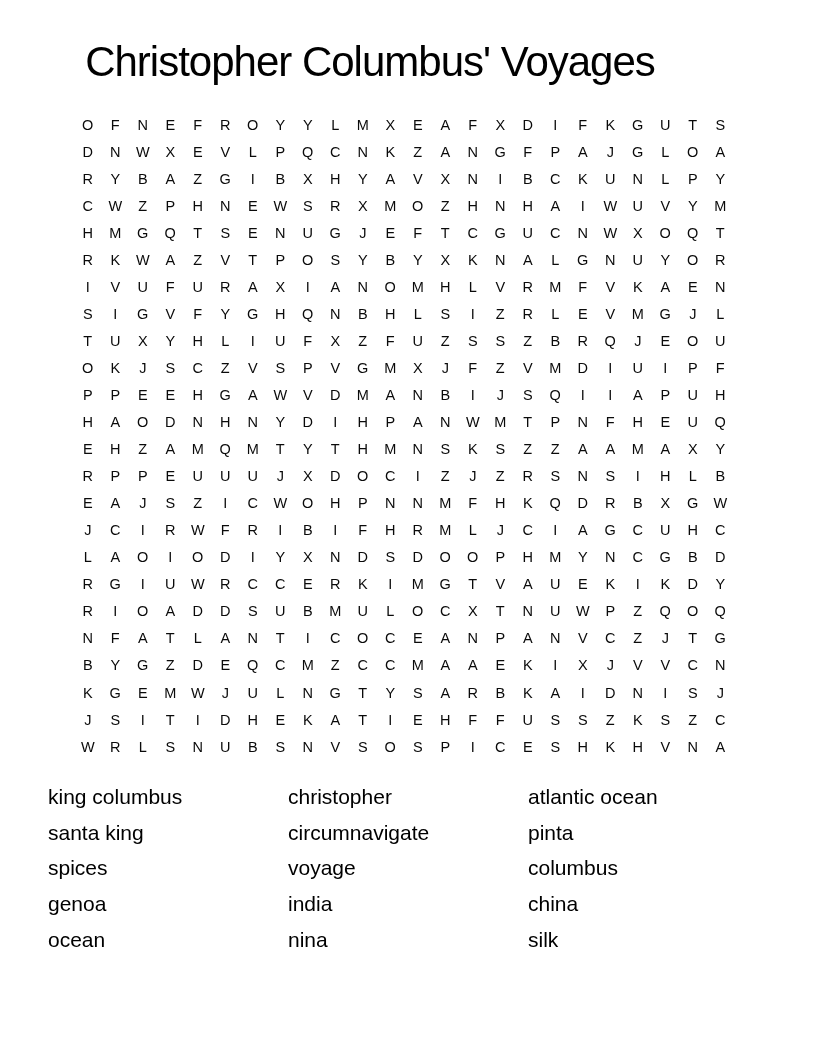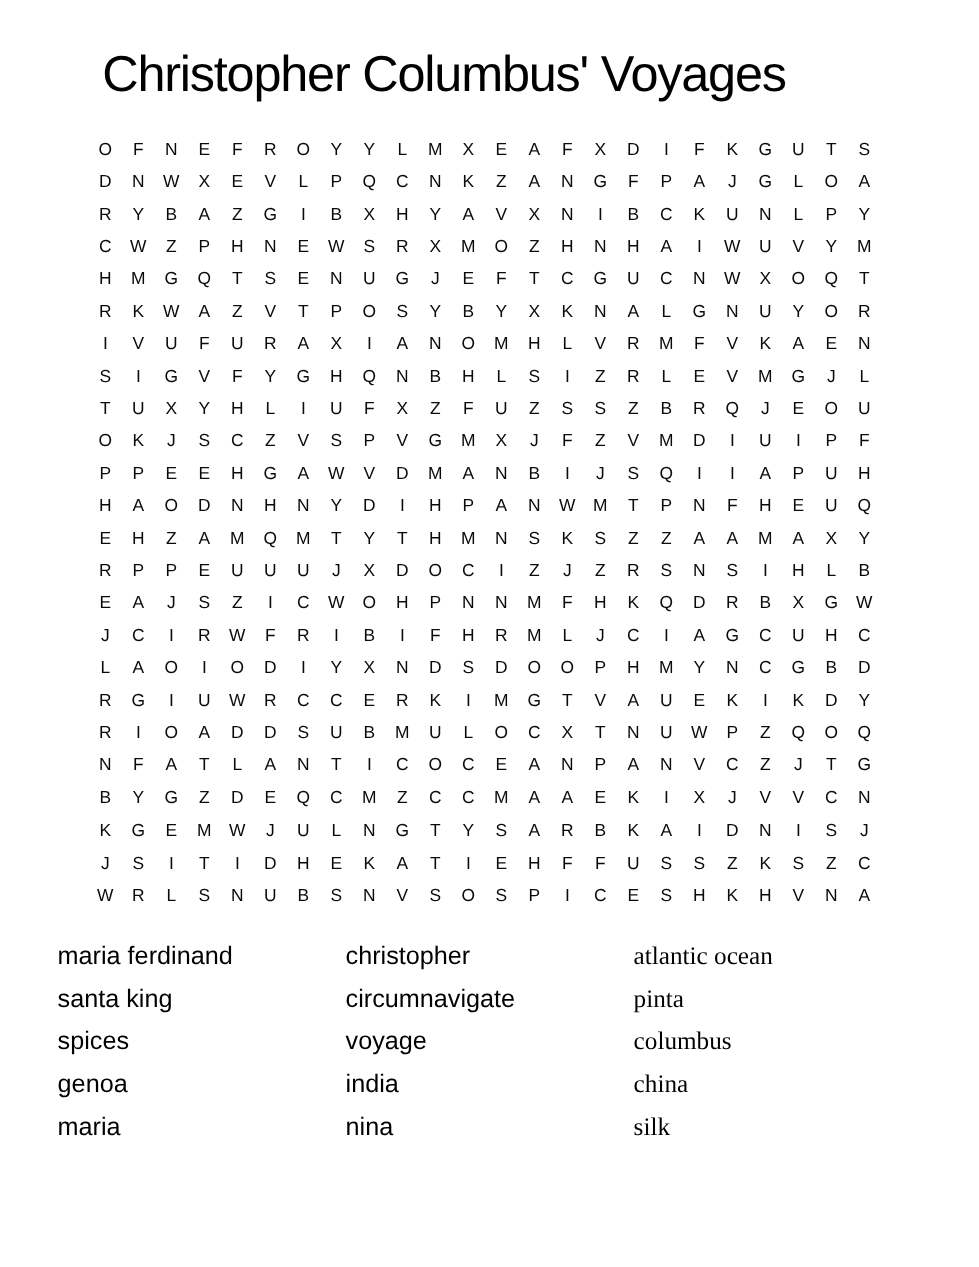--- a/index.html
+++ b/index.html
@@ -52,21 +52,21 @@
     left: 0;
     width: 816px;
     height: 200px;
   }
   .word-col {
     position: absolute;
     top: 0;
   }
   .word-col.c0 { left: 48px; }
   .word-col.c1 { left: 288px; }
-  .word-col.c2 { left: 528px; font-family: Liberation Serif, serif; }
+  .word-col.c2 { left: 528px; }
   .word {
     font-size: 21px;
     line-height: 35.7px;
     color: #000000;
     white-space: nowrap;
   }
 </style>
 </head>
 <body>
 
@@ -645,25 +645,25 @@
       <span class="cell">S</span>
       <span class="cell">H</span>
       <span class="cell">K</span>
       <span class="cell">H</span>
       <span class="cell">V</span>
       <span class="cell">N</span>
       <span class="cell">A</span>
     </div>
   <div class="words" id="word-list">
       <div class="word-col c0">
-        <div class="word">maria ferdinand</div>
+        <div class="word">king columbus</div>
         <div class="word">santa king</div>
         <div class="word">spices</div>
         <div class="word">genoa</div>
-        <div class="word">maria</div>
+        <div class="word">ocean</div>
       </div>
       <div class="word-col c1">
         <div class="word">christopher</div>
         <div class="word">circumnavigate</div>
         <div class="word">voyage</div>
         <div class="word">india</div>
         <div class="word">nina</div>
       </div>
       <div class="word-col c2">
         <div class="word">atlantic ocean</div>

